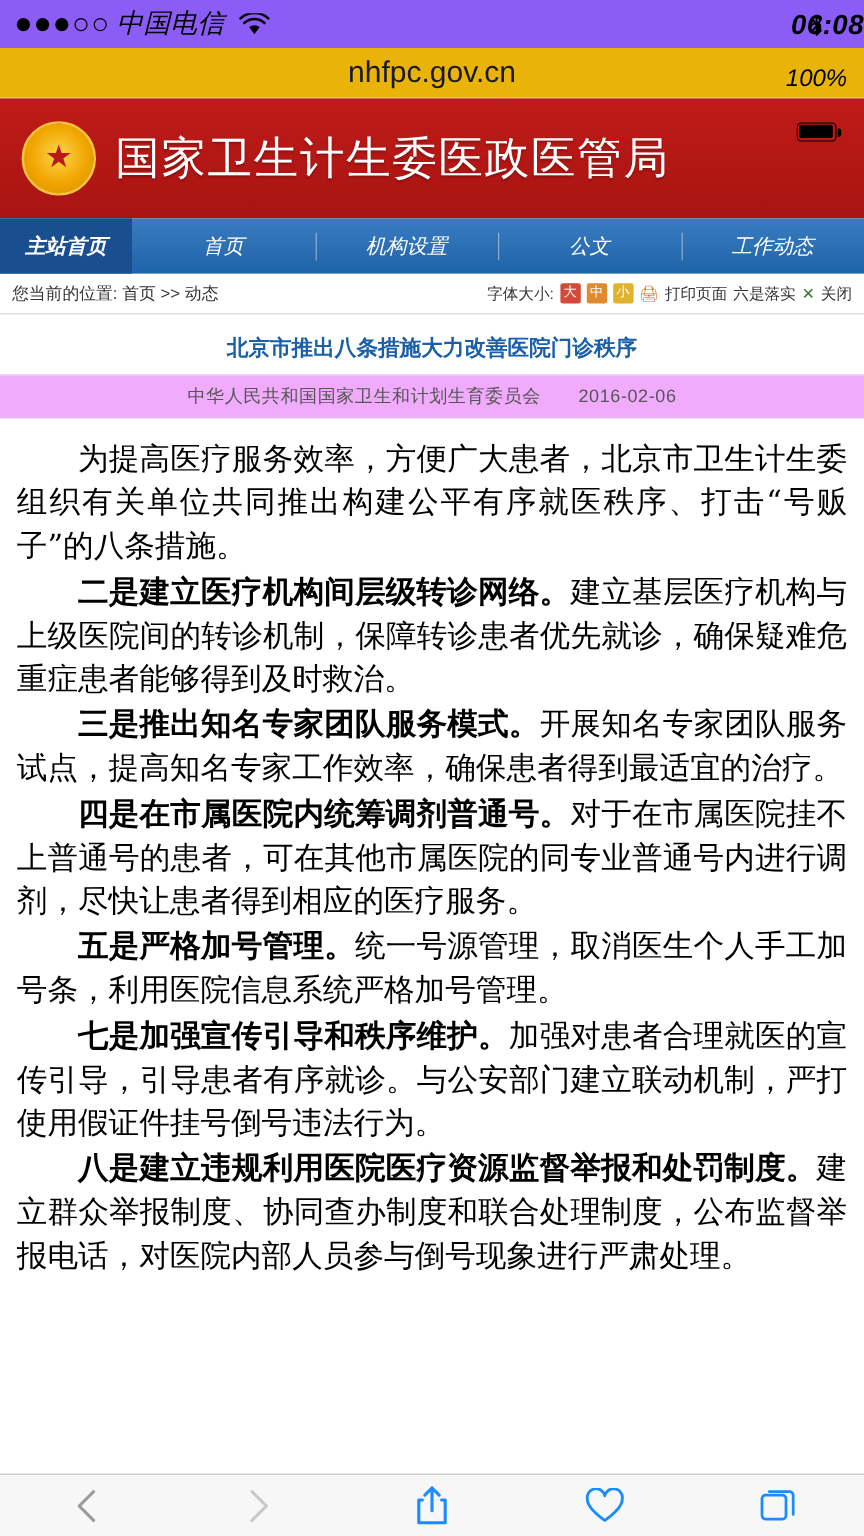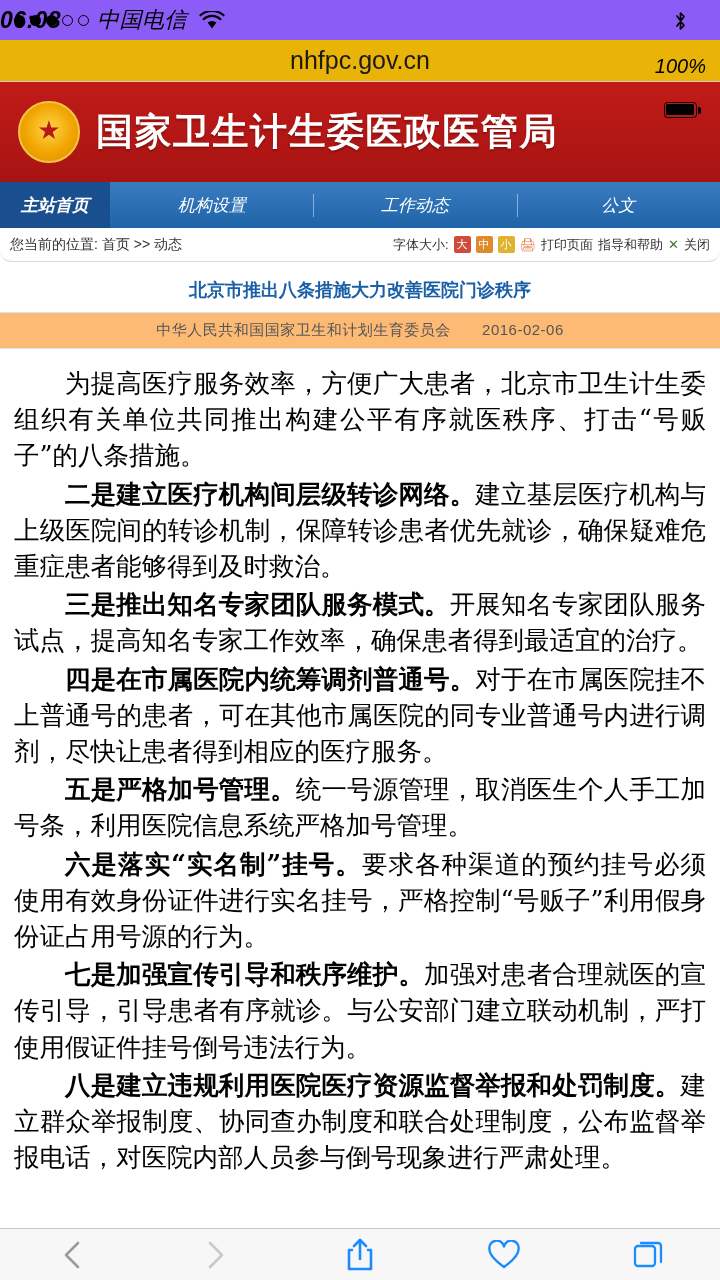--- a/index.html
+++ b/index.html
@@ -34,21 +34,21 @@
   .dot {
     width: 11px; height: 11px; border-radius: 50%;
     background: #000;
   }
   .dot.hollow { background: transparent; border: 1.6px solid #000; }
   .carrier { font-size: 22px; letter-spacing: .5px; }
   .wifi { margin-left: 4px; }
   .sb-center {
     position: absolute;
     left: 0; right: 0;
-    text-align: left;
+    text-align: right;
     font-size: 23px;
     font-weight: bold;
     letter-spacing: .4px;
     pointer-events: none;
   }
   .sb-right {
     margin-left: auto;
     display: flex;
     align-items: center;
     gap: 24px;
@@ -108,21 +108,21 @@
     position: absolute;
     left: 50%; top: 46%;
     transform: translate(-50%,-50%);
     color: #b71a18;
     font-size: 26px;
     line-height: 1;
   }
   .site-title {
     color: #fff;
     font-size: 37px;
-    font-weight: bold;
+    font-weight: normal;
     letter-spacing: 1.5px;
     text-shadow: 0 2px 2px rgba(0,0,0,.25);
   }
 
   
   .nav {
     height: 46px;
     background: #2a6fb5;
     background: linear-gradient(180deg,#3a7cc0 0%, #1f63a8 100%);
     display: flex;
@@ -154,21 +154,20 @@
 
   
   .crumbbar {
     height: 34px;
     border-bottom: 1px solid #d8d8d8;
     display: flex;
     align-items: center;
     padding: 0 10px;
     font-size: 14px;
     color: #333;
-    border-radius: 11px;
   }
   .crumb-right {
     margin-left: auto;
     display: flex;
     align-items: center;
     gap: 5px;
     font-size: 13px;
     color: #333;
   }
   .size-btn {
@@ -190,21 +189,21 @@
 
   
   .article-title {
     text-align: center;
     color: #1a5fa8;
     font-size: 18px;
     font-weight: bold;
     padding: 16px 20px 10px;
   }
   .article-meta {
-    background: #fdba74;
+    background: #f0abfc;
     text-align: center;
     font-size: 15px;
     color: #555;
     padding: 8px 0;
     border-top: 1px solid #e2e2e2;
     border-bottom: 1px solid #e2e2e2;
     letter-spacing: .5px;
   }
   .body {
     padding: 16px 14px 10px;
@@ -294,60 +293,62 @@
         <span class="star">★</span>
       </div>
     <div class="site-title">国家卫生计生委医政医管局</div>
   </div>
 
   <div class="nav">
     <div class="nav-item active">
       <span>主站首页</span>
     </div>
     <div class="nav-item">
+      <span>首页</span>
+    </div>
+    <div class="nav-item">
       <span>机构设置</span>
+    </div>
+    <div class="nav-item">
+      <span>公文</span>
     </div>
     <div class="nav-item">
       <span>工作动态</span>
-    </div>
-    <div class="nav-item">
-      <span>公文</span>
     </div>
   </div>
 
   <div class="crumbbar">
     <span>您当前的位置:</span>
     <span style="margin-left:4px">首页 &gt;&gt; 动态</span>
     <span class="crumb-right">
       <span>字体大小:</span>
       <span class="size-btn sb-red">大</span>
       <span class="size-btn sb-orange">中</span>
       <span class="size-btn sb-yellow">小</span>
       <span class="ic-print">🖨</span>
       <span>打印页面</span>
-      <span>指导和帮助</span>
+      <span>六是落实</span>
       <span class="ic-close">✕</span>
       <span>关闭</span>
     </span>
   </div>
 
   <div class="article-title">北京市推出八条措施大力改善医院门诊秩序</div>
   <div class="article-meta">
     <span>中华人民共和国国家卫生和计划生育委员会</span>
     <span style="display:inline-block;width:22px"></span>
     <span>2016-02-06</span>
   </div>
 
   <div class="body">
     <p><span>为提高医疗服务效率，方便广大患者，北京市卫生计生委组织有关单位共同推出构建公平有序就医秩序、打击“号贩子”的八条措施。</span></p>
     <p><b>二是建立医疗机构间层级转诊网络。</b><span>建立基层医疗机构与上级医院间的转诊机制，保障转诊患者优先就诊，确保疑难危重症患者能够得到及时救治。</span></p>
     <p><b>三是推出知名专家团队服务模式。</b><span>开展知名专家团队服务试点，提高知名专家工作效率，确保患者得到最适宜的治疗。</span></p>
     <p><b>四是在市属医院内统筹调剂普通号。</b><span>对于在市属医院挂不上普通号的患者，可在其他市属医院的同专业普通号内进行调剂，尽快让患者得到相应的医疗服务。</span></p>
     <p><b>五是严格加号管理。</b><span>统一号源管理，取消医生个人手工加号条，利用医院信息系统严格加号管理。</span></p>
-    <p><b>六是落实“实名制”挂号。</b><span>要求各种渠道的预约挂号必须使用有效身份证件进行实名挂号，严格控制“号贩子”利用假身份证占用号源的行为。</span></p>
     <p><b>七是加强宣传引导和秩序维护。</b><span>加强对患者合理就医的宣传引导，引导患者有序就诊。与公安部门建立联动机制，严打使用假证件挂号倒号违法行为。</span></p>
     <p><b>八是建立违规利用医院医疗资源监督举报和处罚制度。</b><span>建立群众举报制度、协同查办制度和联合处理制度，公布监督举报电话，对医院内部人员参与倒号现象进行严肃处理。</span></p>
   </div>
 
   <div class="toolbar">
     <span class="tb-icon">
       <svg width="22" height="30" viewBox="0 0 22 30" style="margin:0 auto">
         <path d="M17 3 L5 15 L17 27" stroke="#9a9a9f" stroke-width="2.6" fill="none" stroke-linecap="round" stroke-linejoin="round"></path>
       </svg>
     </span>

